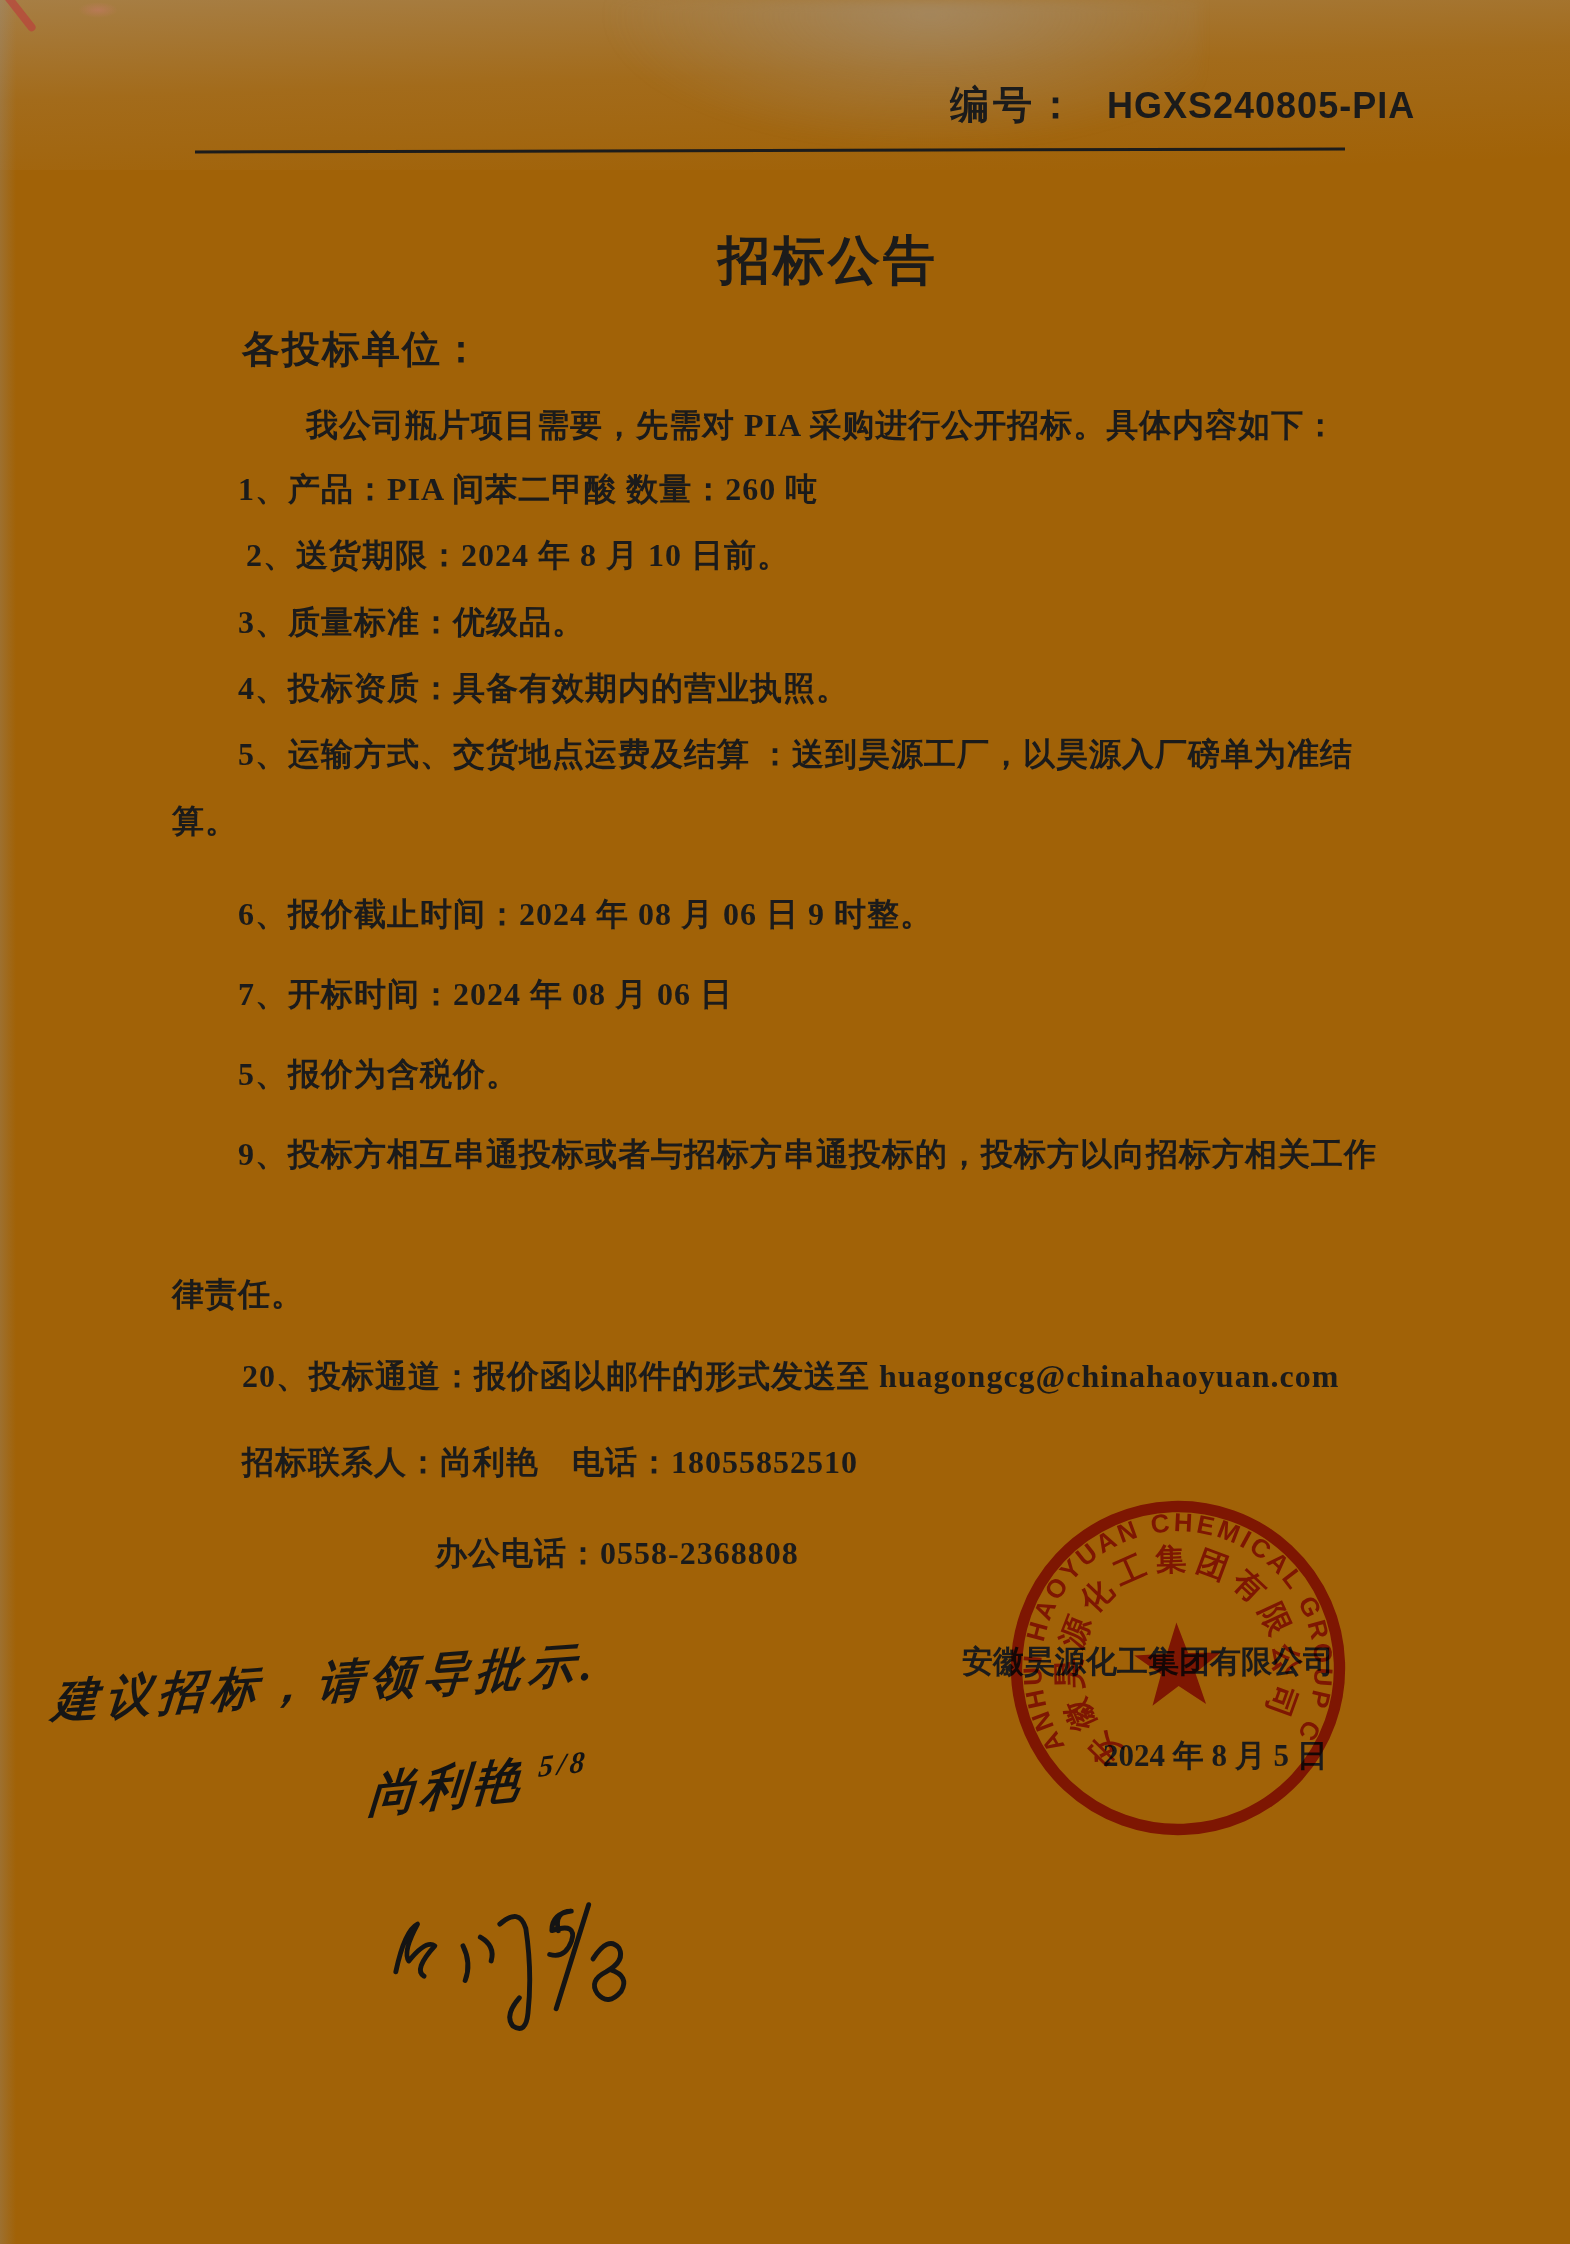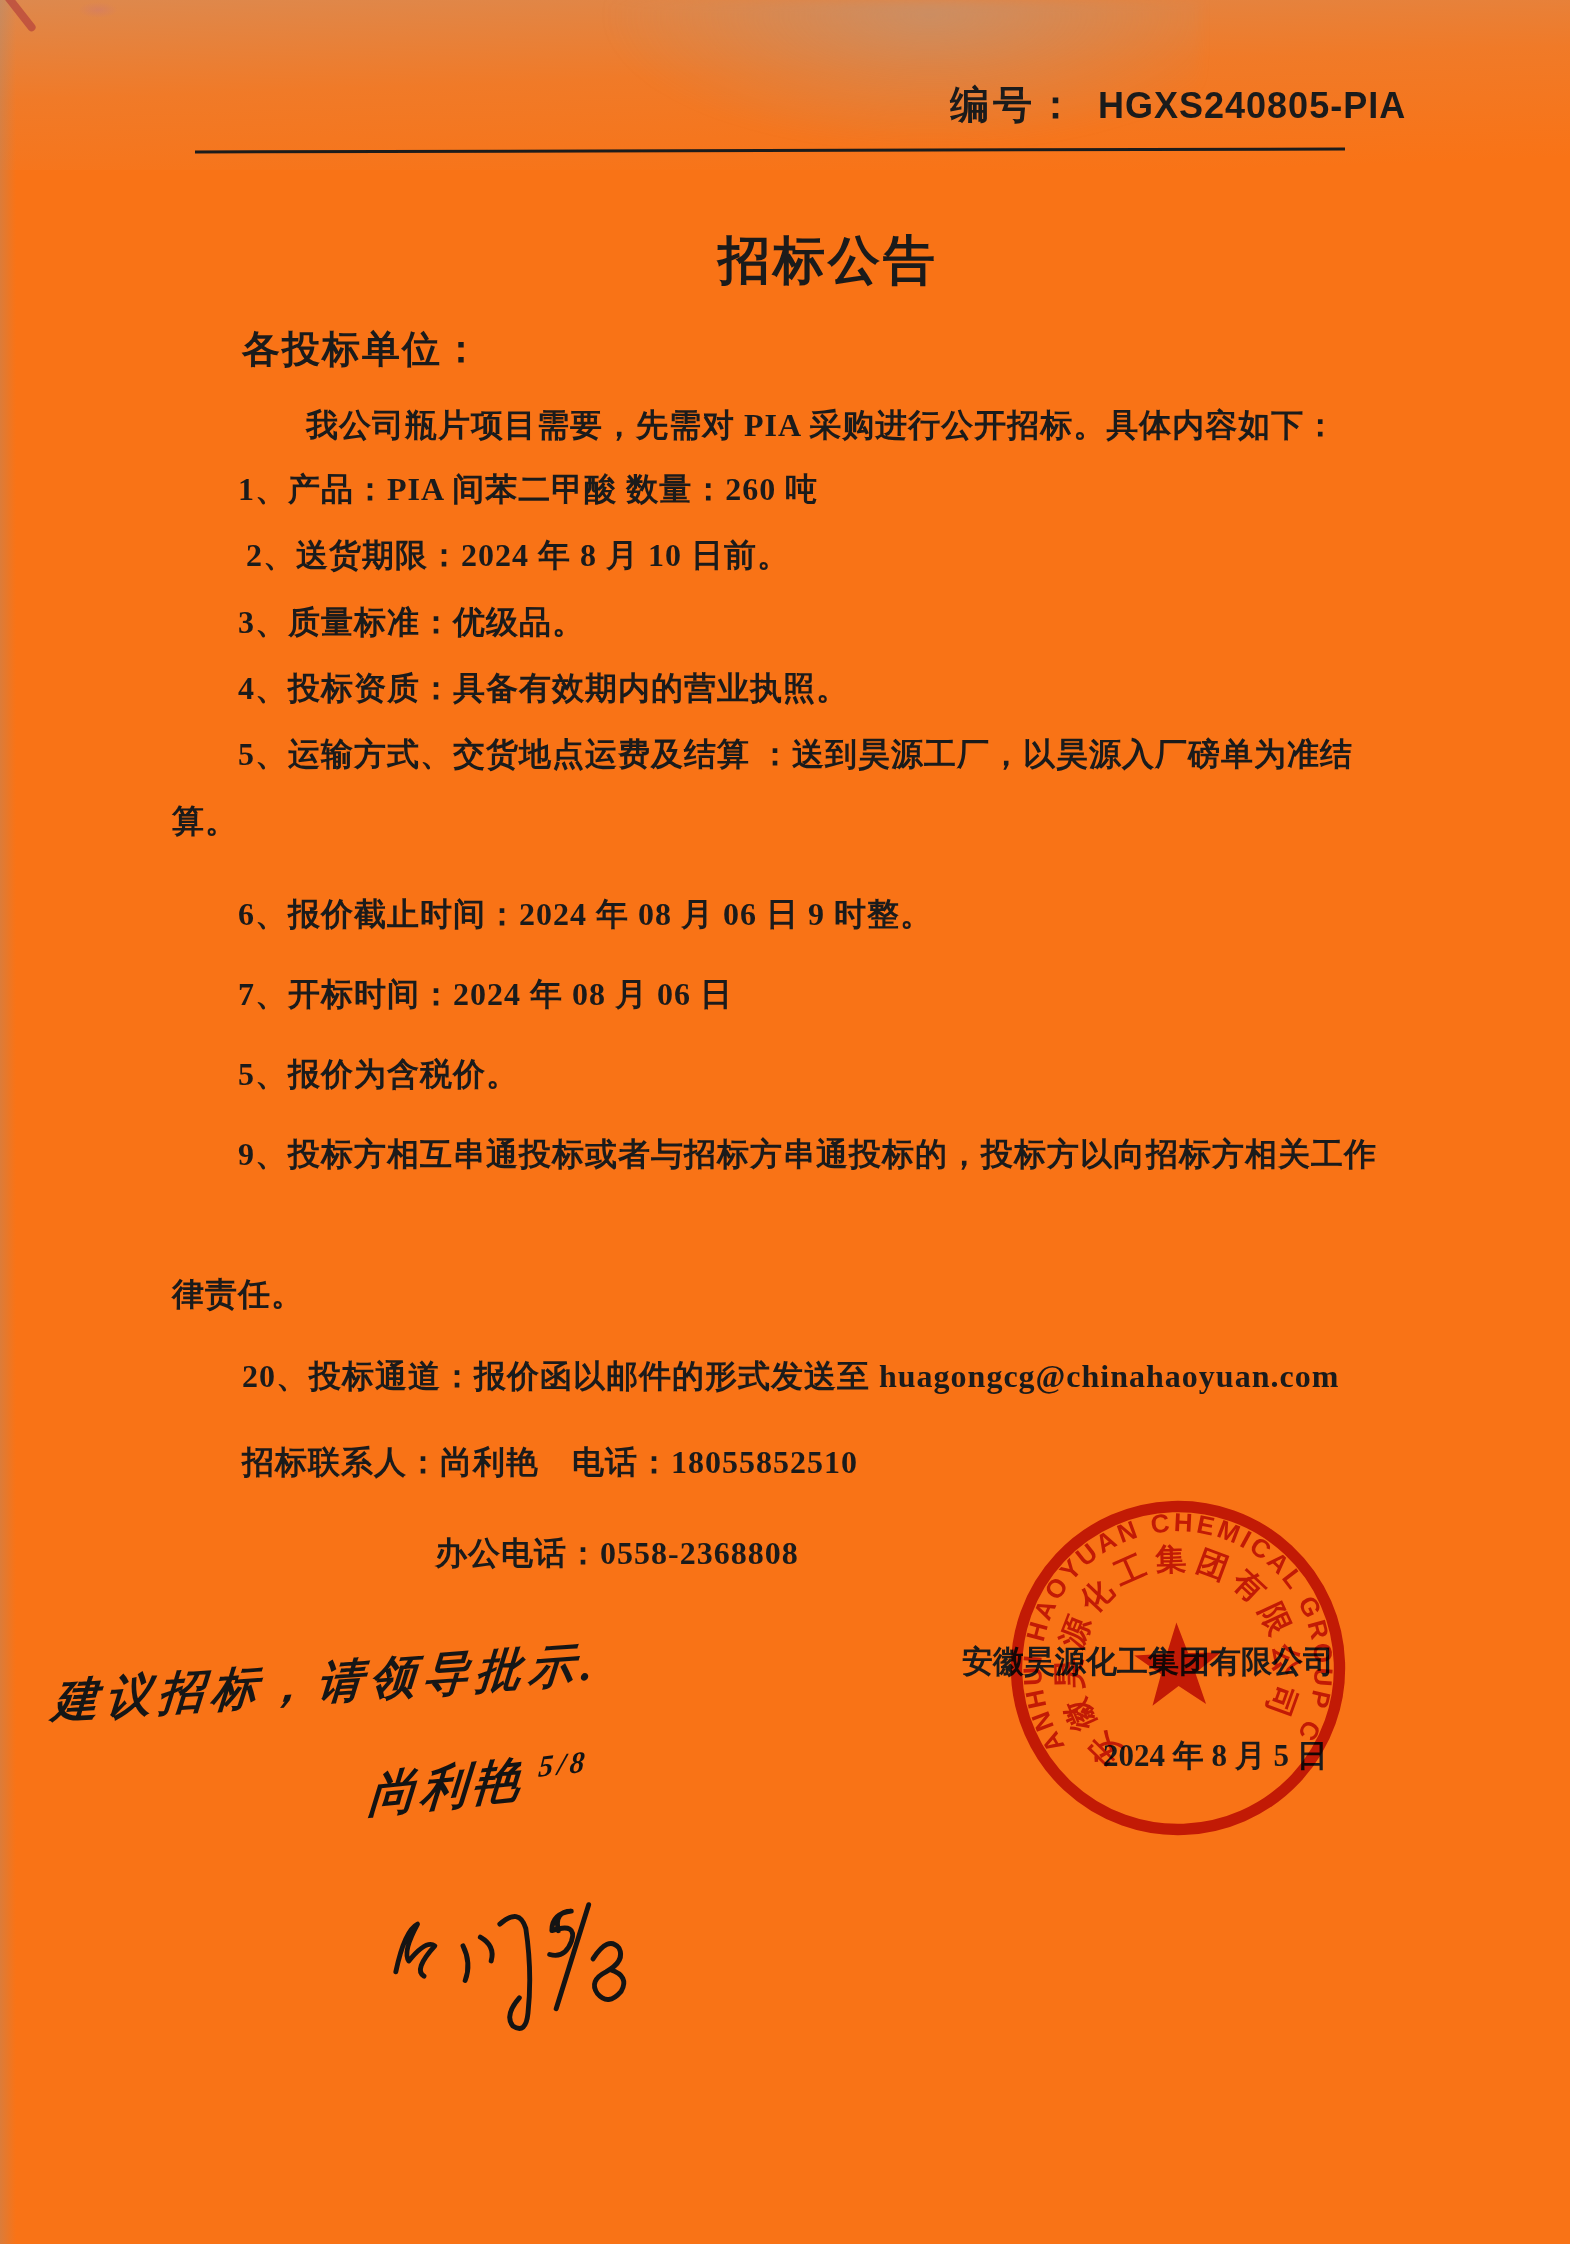--- a/index.html
+++ b/index.html
@@ -1,36 +1,36 @@
 <!DOCTYPE html>
 <html><head>
 <meta charset="utf-8">
 <style>
   html,body{margin:0;padding:0;background:#e7e5e2;}
   .page{
     position:relative;width:1570px;height:2244px;margin:0 auto;
-    background:#f97316;overflow:hidden;
+    background:#a16207;overflow:hidden;
     font-family:"Liberation Serif","DejaVu Serif",serif;color:#1b1b1b;
   }
   
   .shade-top{position:absolute;left:0;top:0;width:1570px;height:170px;
     background:linear-gradient(178deg,rgba(176,172,168,.38) 0%,rgba(176,172,168,.12) 45%,rgba(176,172,168,0) 95%);}
   .shade-topright{position:absolute;left:600px;top:0;width:600px;height:150px;
     background:radial-gradient(ellipse at 55% 10%,rgba(165,160,156,.40),rgba(165,160,156,0) 70%);filter:blur(6px);}
   .shade-left{position:absolute;left:0;top:0;width:16px;height:2244px;
     background:linear-gradient(90deg,rgba(150,145,140,.30),rgba(150,145,140,0));}
   .red-corner{position:absolute;left:-8px;top:6px;width:52px;height:8px;
     background:#b8453c;opacity:.75;transform:rotate(52deg);border-radius:4px;}
   .red-smudge{position:absolute;left:78px;top:2px;width:40px;height:16px;border-radius:50%;
     background:radial-gradient(rgba(205,120,115,.45),rgba(205,120,115,0) 70%);}
   
   .doc-no{position:absolute;left:950px;top:78px;display:flex;align-items:baseline;
     font-family:"Liberation Sans","DejaVu Sans",sans-serif;font-weight:700;}
   .doc-no .lab{font-size:39px;letter-spacing:4px;}
-  .doc-no .val{font-size:36px;margin-left:19px;letter-spacing:1px;}
+  .doc-no .val{font-size:36px;margin-left:28px;letter-spacing:1px;}
   .rule{position:absolute;left:195px;top:149px;width:1150px;height:3px;background:#1c1c1c;transform:rotate(-0.15deg);}
   .title{position:absolute;left:690px;top:226px;font-size:52px;font-weight:700;letter-spacing:3px;
     font-family:"Liberation Sans","DejaVu Sans",sans-serif;margin-left:28px;}
   
   .line{position:absolute;white-space:nowrap;font-size:32px;font-weight:600;letter-spacing:1px;}
   .greet{font-size:38px;letter-spacing:2px;}
   .small{font-size:31px;}
   
   .stamp{position:absolute;left:1002px;top:1492px;width:352px;height:352px;
     mix-blend-mode:multiply;opacity:.92;z-index:5;transform:rotate(-2deg);}

